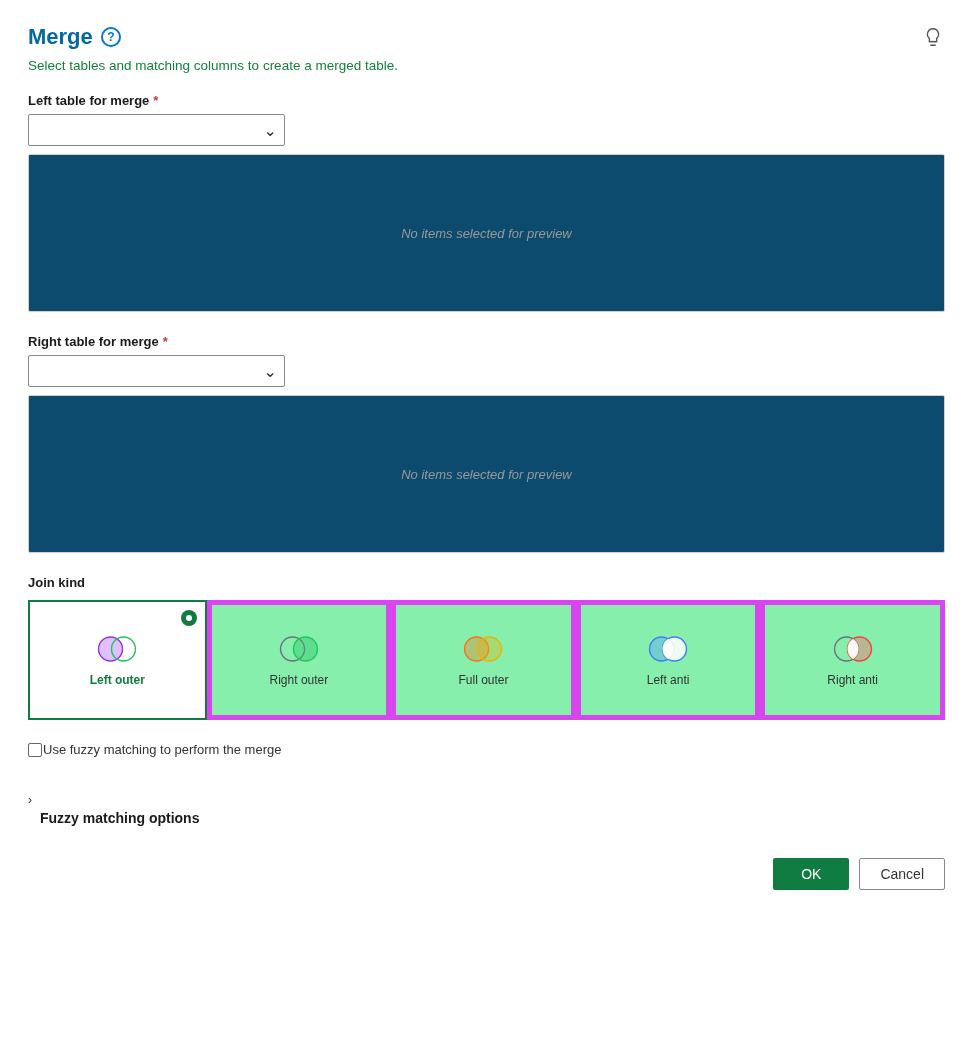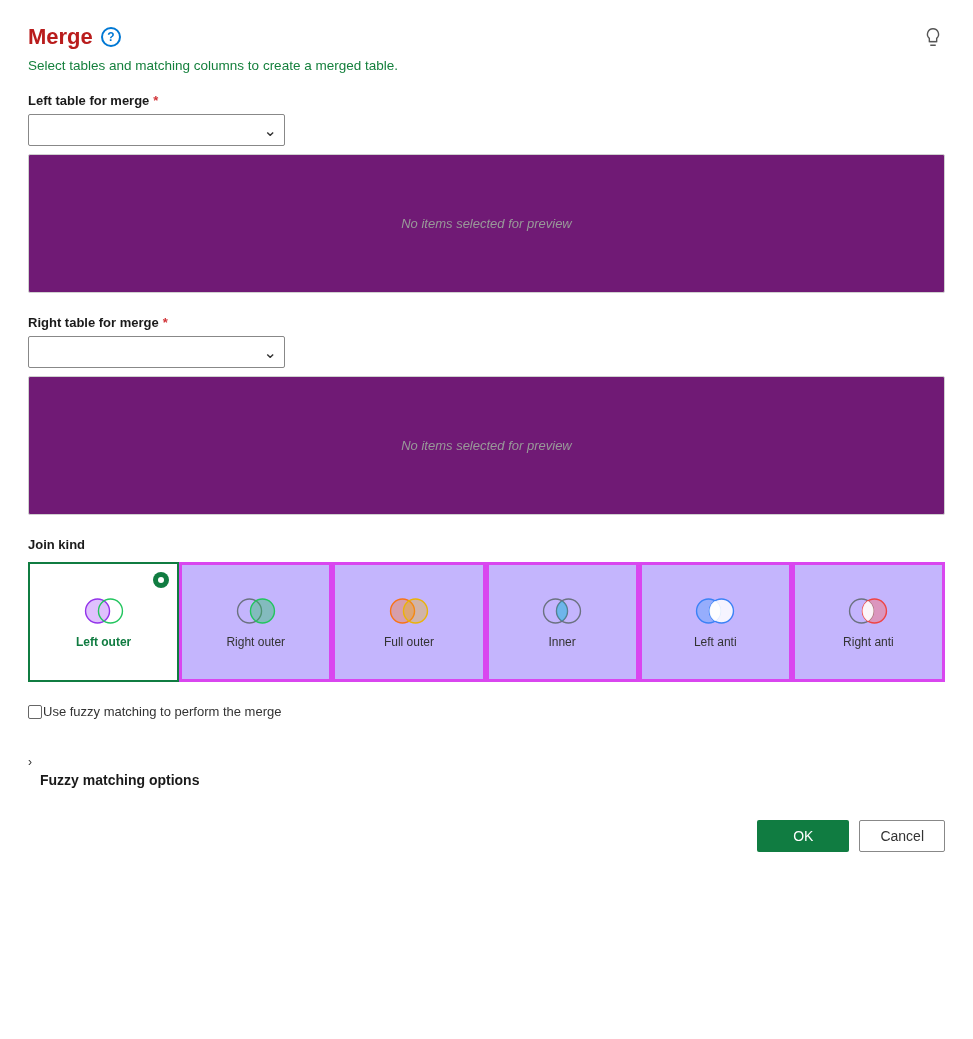--- a/index.html
+++ b/index.html
@@ -22,21 +22,21 @@
 
     .title-group {
       display: flex;
       align-items: center;
       gap: 8px;
     }
 
     .page-title {
       font-size: 22px;
       font-weight: 600;
-      color: #b91c1c;
+      color: #0369a1;
     }
 
     .help-icon {
       width: 20px;
       height: 20px;
       border-radius: 50%;
       border: 2px solid #0078d4;
       color: #0078d4;
       display: flex;
       align-items: center;
@@ -101,27 +101,27 @@
       top: 50%;
       transform: translateY(-50%);
       pointer-events: none;
       font-size: 16px;
       color: #333;
     }
 
     .preview-box {
       border: 1px solid #d0d0d0;
       border-radius: 2px;
-      height: 139px;
+      height: 158px;
       display: flex;
       align-items: center;
       justify-content: center;
       margin-top: 8px;
       margin-bottom: 22px;
-      background: #701a75;
+      background: #0c4a6e;
     }
 
     .preview-text {
       color: #999;
       font-style: italic;
       font-size: 13px;
     }
 
     .join-kind-label {
       font-size: 13px;
@@ -130,22 +130,22 @@
     }
 
     .join-options {
       display: flex;
       gap: 0;
       margin-bottom: 22px;
     }
 
     .join-card {
       flex: 1;
-      border: 3px solid #d946ef;
-      background: #c4b5fd;
+      border: 5px solid #d946ef;
+      background: #86efac;
       display: flex;
       flex-direction: column;
       align-items: center;
       justify-content: center;
       padding: 12px 8px 10px;
       cursor: pointer;
       position: relative;
       min-height: 120px;
       gap: 8px;
     }
@@ -243,21 +243,21 @@
       justify-content: flex-end;
       gap: 10px;
       margin-top: 16px;
     }
 
     .btn-ok {
       background: #107c41;
       color: #fff;
       border: none;
       border-radius: 2px;
-      padding: 8px 36px;
+      padding: 8px 28px;
       font-size: 14px;
       font-weight: 500;
       cursor: pointer;
       min-width: 70px;
     }
 
     .btn-cancel {
       background: #fff;
       color: #333;
       border: 1px solid #888;
@@ -344,31 +344,20 @@
     </div>
 
     <div class="join-card">
       <svg class="venn-icon" viewBox="0 0 52 34">
         <circle cx="19" cy="17" r="13" fill="#f97316" fill-opacity="0.35" stroke="#f97316" stroke-width="1.5"></circle>
         <circle cx="33" cy="17" r="13" fill="#eab308" fill-opacity="0.35" stroke="#eab308" stroke-width="1.5"></circle>
       </svg>
       <div class="join-card-label">Full outer</div>
     </div>
 
-    <div class="join-card">
-      <svg class="venn-icon" viewBox="0 0 52 34">
-        <circle cx="19" cy="17" r="13" fill="none" stroke="#6b7280" stroke-width="1.5"></circle>
-        <circle cx="33" cy="17" r="13" fill="none" stroke="#6b7280" stroke-width="1.5"></circle>
-        <clipPath id="innerClip">
-          <circle cx="19" cy="17" r="13"></circle>
-        </clipPath>
-        <circle cx="33" cy="17" r="13" fill="#06b6d4" fill-opacity="0.45" clip-path="url(#innerClip)"></circle>
-      </svg>
-      <div class="join-card-label">Inner</div>
-    </div>
 
     <div class="join-card">
       <svg class="venn-icon" viewBox="0 0 52 34">
         <circle cx="19" cy="17" r="13" fill="#60a5fa" fill-opacity="0.45" stroke="#3b82f6" stroke-width="1.5"></circle>
         <circle cx="33" cy="17" r="13" fill="#fff" fill-opacity="0.85" stroke="#3b82f6" stroke-width="1.5"></circle>
         <clipPath id="leftAntiClip">
           <circle cx="33" cy="17" r="13"></circle>
         </clipPath>
         <circle cx="19" cy="17" r="13" fill="#fff" fill-opacity="0.9" clip-path="url(#leftAntiClip)"></circle>
       </svg>

